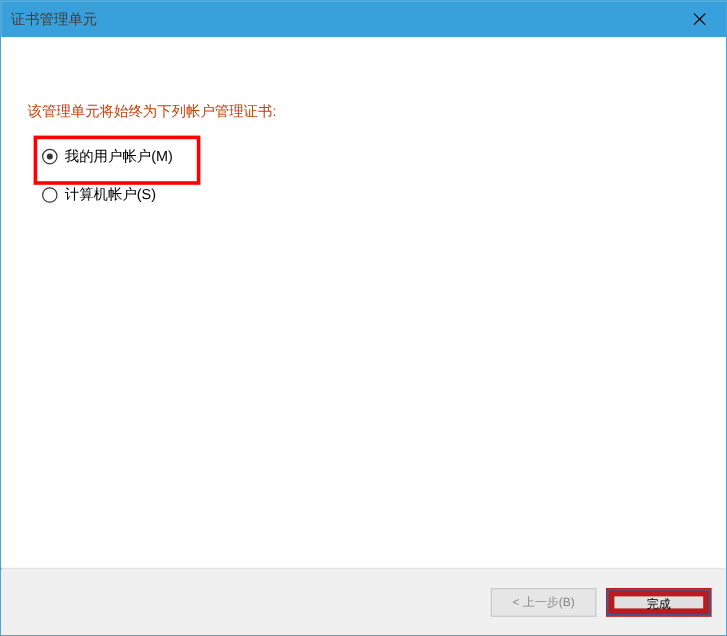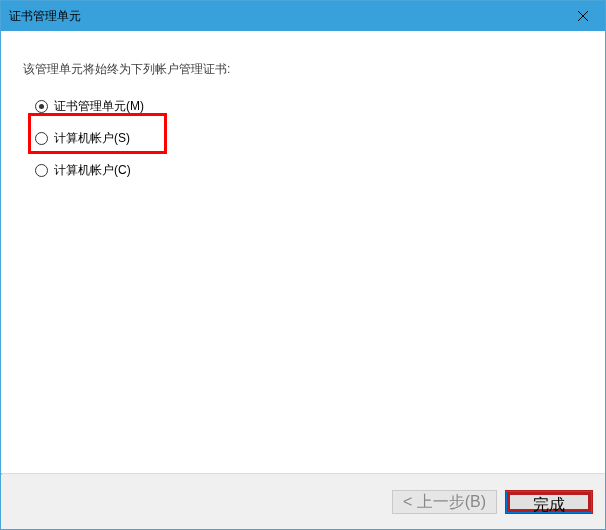--- a/index.html
+++ b/index.html
@@ -19,21 +19,21 @@
     box-sizing: border-box;
     display: flex;
     flex-direction: column;
   }
   .titlebar {
     background: #38a1db;
     height: 30px;
     display: flex;
     align-items: center;
     justify-content: space-between;
-    color: #000000;
+    color: #404040;
   }
   .titlebar .title {
     padding-left: 8px;
     font-size: 12px;
   }
   .titlebar .close {
     width: 45px;
     height: 30px;
     display: flex;
     align-items: center;
@@ -46,22 +46,23 @@
   }
   .body {
     flex: 1;
     background: #ffffff;
     position: relative;
     padding: 30px 22px 0 22px;
     box-sizing: border-box;
   }
   .prompt {
     font-size: 12px;
-    color: #404040;
+    color: #c2410c;
     margin-bottom: 18px;
+    margin-top: 24px;
   }
   .options {
     padding-left: 12px;
   }
   .option-row {
     display: flex;
     align-items: center;
     height: 20px;
     margin-bottom: 12px;
     cursor: pointer;
@@ -109,33 +110,33 @@
     align-items: center;
     justify-content: flex-end;
     padding-right: 12px;
     gap: 8px;
   }
   .btn {
     min-width: 88px;
     height: 24px;
     background: #e1e1e1;
     border: 1px solid #adadad;
-    font-size: 16px;
+    font-size: 10px;
     font-family: inherit;
     cursor: pointer;
     padding: 0 10px;
   }
   .btn:disabled {
     color: #888;
     cursor: default;
     background: #e6e6e6;
     border-color: #c9c9c9;
   }
   .btn.primary {
-    border: 5px solid #b91c1c;
+    border: 7px solid #b91c1c;
     outline: 1px solid #0078d7;
     outline-offset: -2px;
   }
 </style>
 </head>
 <body>
 
 <div class="window">
   <div class="titlebar">
     <span class="title">证书管理单元</span>
@@ -146,29 +147,25 @@
       </svg>
     </div>
   </div>
 
   <div class="body">
     <div class="prompt">该管理单元将始终为下列帐户管理证书:</div>
 
     <div class="options">
       <div class="option-row">
         <span class="radio checked"></span>
-        <span class="label">证书管理单元(M)</span>
+        <span class="label">我的用户帐户(M)</span>
       </div>
       <div class="option-row">
         <span class="radio"></span>
         <span class="label">计算机帐户(S)</span>
-      </div>
-      <div class="option-row">
-        <span class="radio"></span>
-        <span class="label">计算机帐户(C)</span>
       </div>
     </div>
 
     <div class="highlight-box"></div>
   </div>
 
   <hr class="separator">
 
   <div class="footer">
     <button class="btn" disabled="">&lt; 上一步(B)</button>

